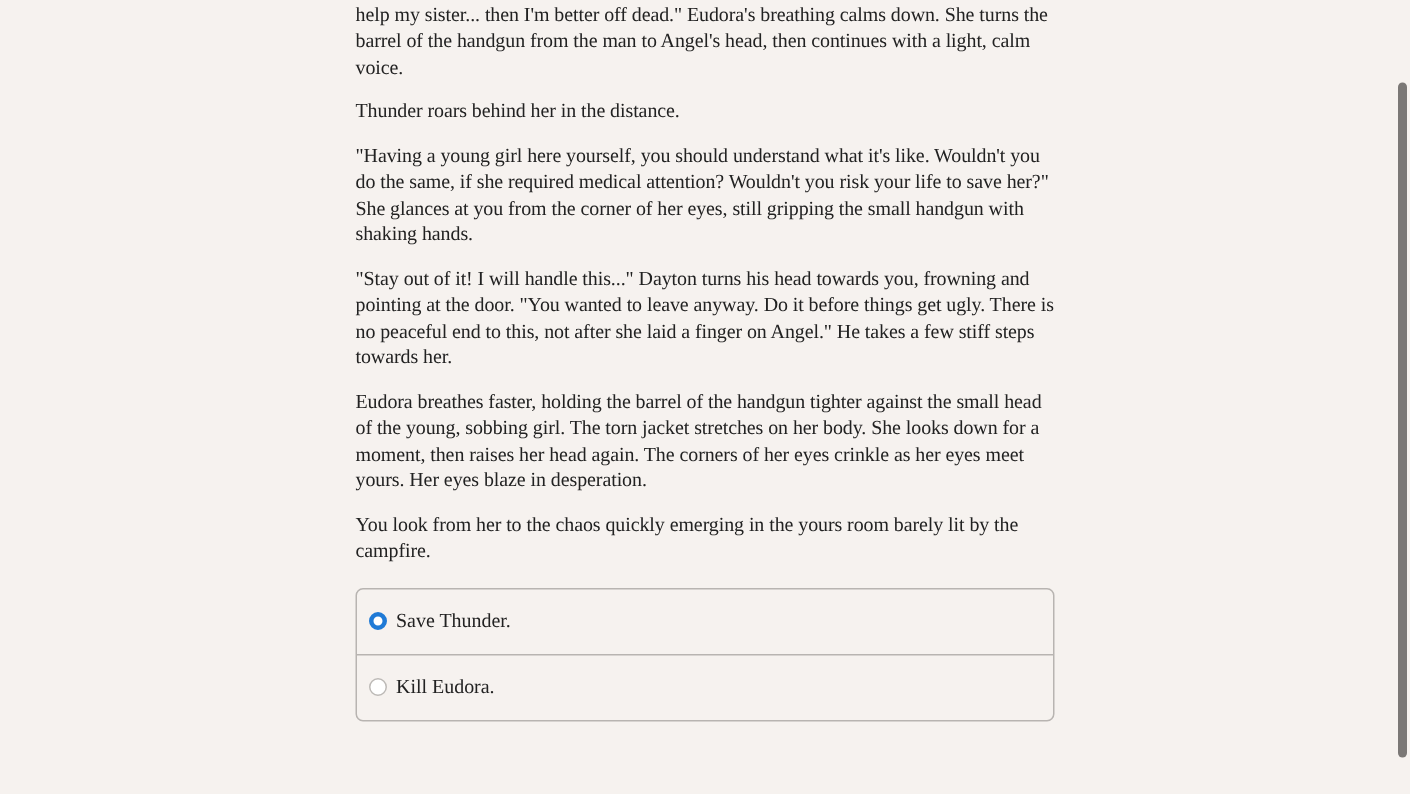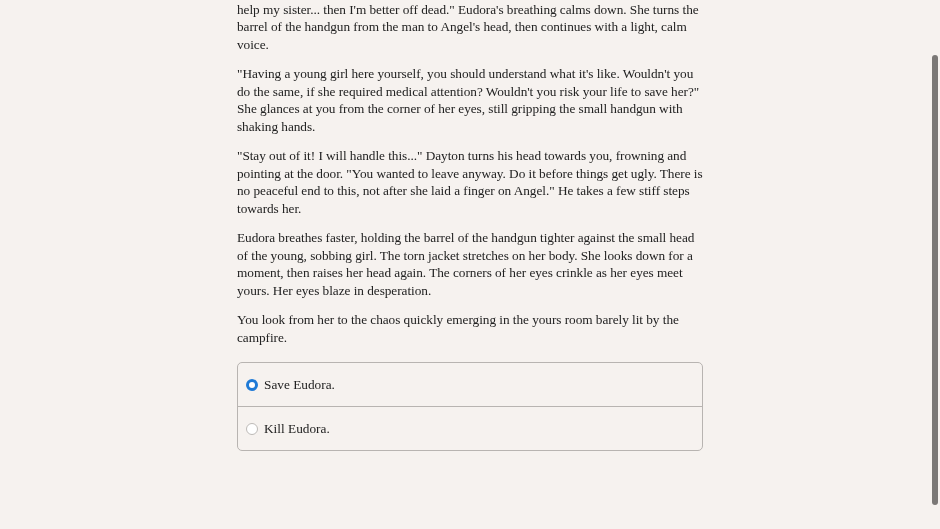--- a/index.html
+++ b/index.html
@@ -81,29 +81,30 @@
       border-radius: 3px;
       background: #7b7876;
     }
   </style>
 </head>
 <body>
 
 <div class="viewport">
   <div class="content">
     <p class="para">give me what I want, and I'm on my way. No one gets hurt. Easy as that. But if I can't help my sister... then I'm better off dead." Eudora's breathing calms down. She turns the barrel of the handgun from the man to Angel's head, then continues with a light, calm voice.</p>
+    <p class="para">Thunder roars behind her in the distance.</p>
     <p class="para">"Having a young girl here yourself, you should understand what it's like. Wouldn't you do the same, if she required medical attention? Wouldn't you risk your life to save her?" She glances at you from the corner of her eyes, still gripping the small handgun with shaking hands.</p>
     <p class="para">"Stay out of it! I will handle this..." Dayton turns his head towards you, frowning and pointing at the door. "You wanted to leave anyway. Do it before things get ugly. There is no peaceful end to this, not after she laid a finger on Angel." He takes a few stiff steps towards her.</p>
     <p class="para">Eudora breathes faster, holding the barrel of the handgun tighter against the small head of the young, sobbing girl. The torn jacket stretches on her body. She looks down for a moment, then raises her head again. The corners of her eyes crinkle as her eyes meet yours. Her eyes blaze in desperation.</p>
     <p class="para">You look from her to the chaos quickly emerging in the yours room barely lit by the campfire.</p>
 
     <div class="choices">
       <div class="choice">
         <span class="radio checked"></span>
-        <span>Save Eudora.</span>
+        <span>Save Thunder.</span>
       </div>
       <div class="choice">
         <span class="radio unchecked"></span>
         <span>Kill Eudora.</span>
       </div>
     </div>
   </div>
 </div>
 
 <div class="scrollbar">

